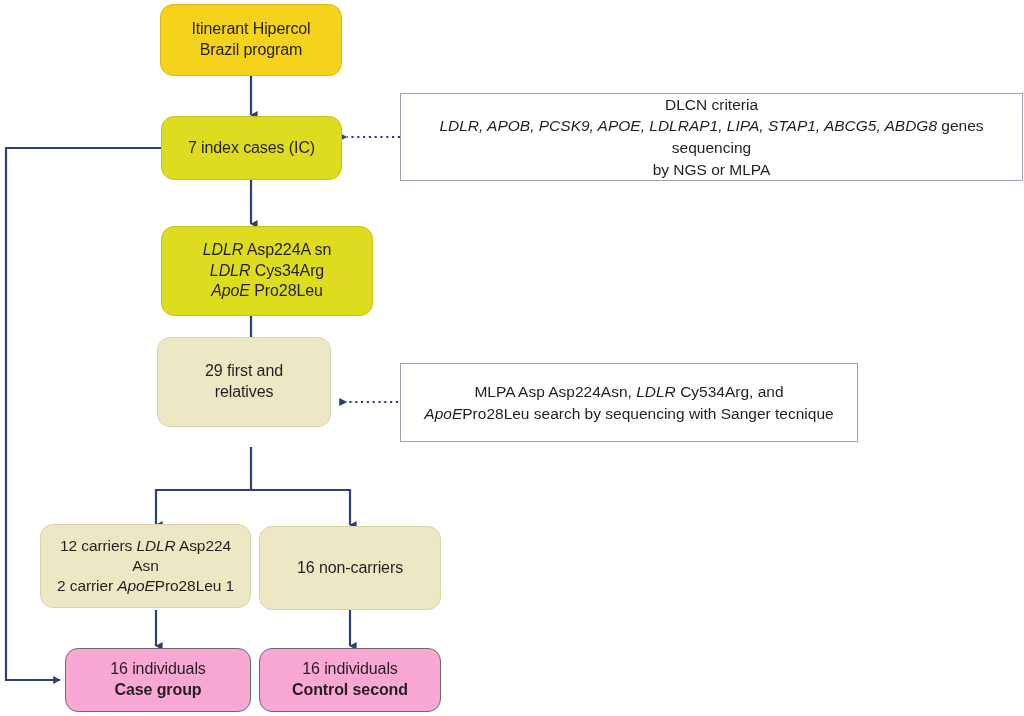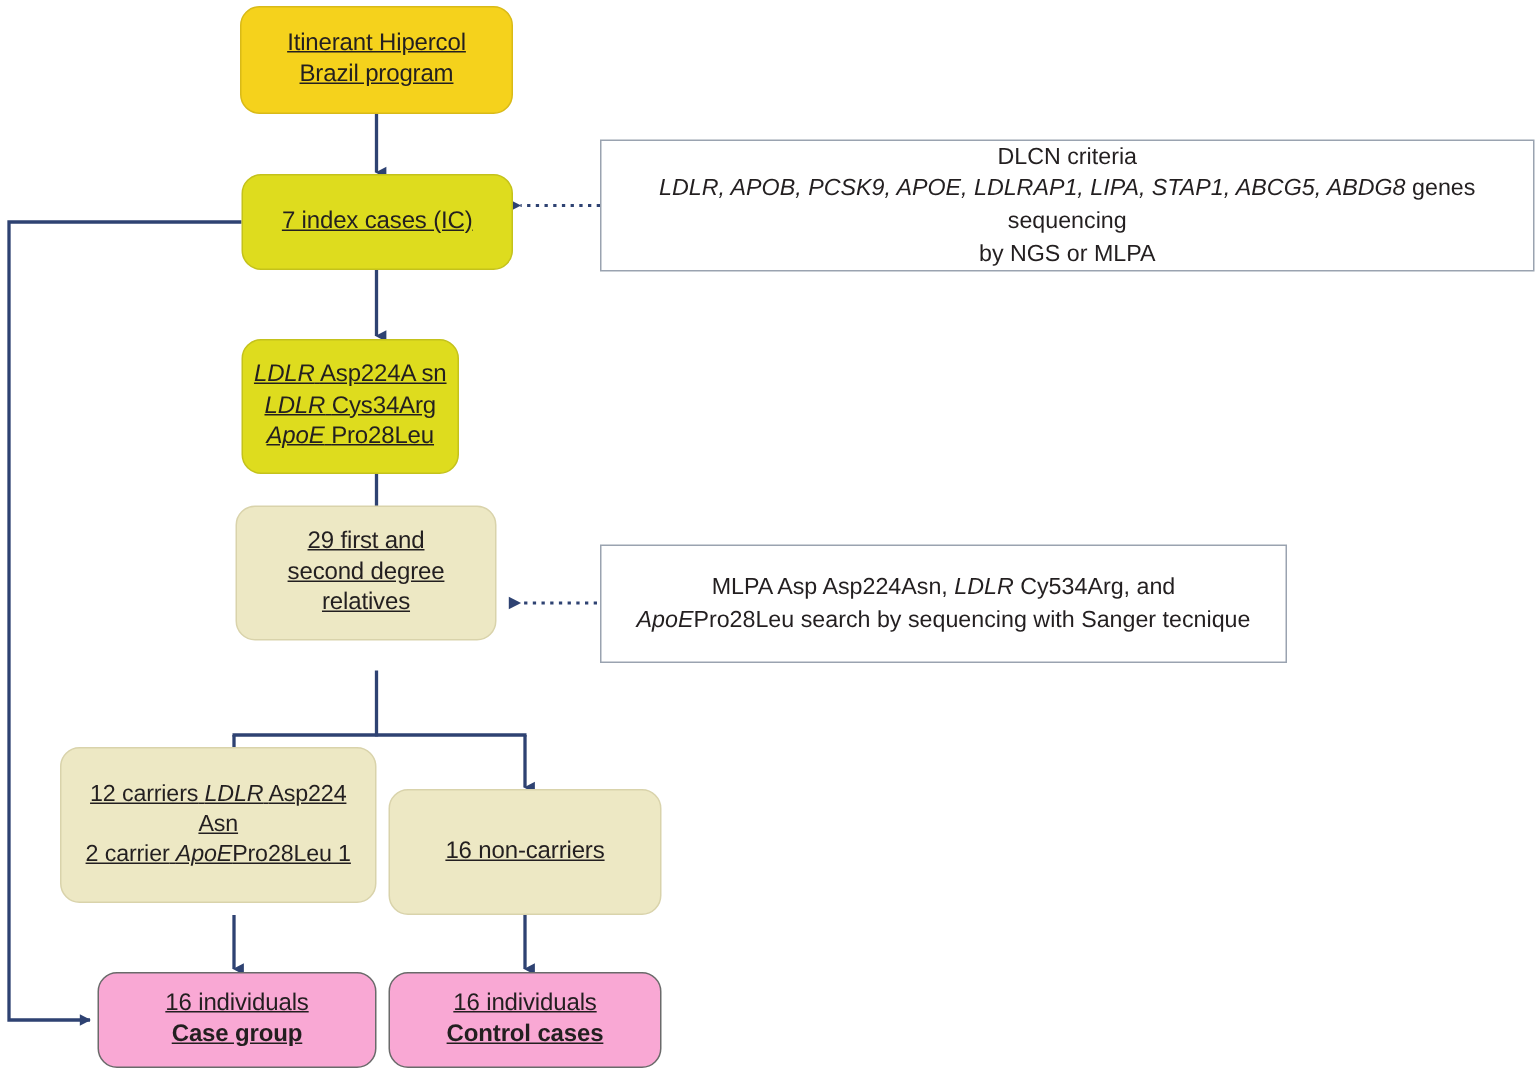--- a/index.html
+++ b/index.html
@@ -29,21 +29,20 @@
   }
   .node {
     position: absolute;
     box-sizing: border-box;
     display: flex;
     align-items: center;
     justify-content: flex-end;
     text-align: center;
     line-height: 1.30;
     letter-spacing: -0.1px;
-    text-decoration: underline;
   }
   .node .inner { width: 100%; padding: 0 6px; box-sizing: border-box; }
 
   
   .rounded {
     border-radius: 13px;
     border: 1px solid rgba(0,0,0,0.18);
   }
   .fill-gold   { background: #F5D21C; border-color: #d9ba17; }
   .fill-lime   { background: #DEDC1E; border-color: #c4c21b; }
@@ -113,46 +112,45 @@
       <div>Brazil program</div>
     </div>
   </div>
 
   <div class="node rounded fill-lime t16" style="left:161px; top:116px; width:181px; height:64px;">
     <div class="inner">
       <div>7 index cases (IC)</div>
     </div>
   </div>
 
-  <div class="node rounded fill-lime t16" style="left:161px; top:226px; width:145px; height:90px;">
+  <div class="node rounded fill-lime t16" style="left:161px; top:226px; width:212px; height:90px;">
     <div class="inner">
       <div>
         <i class="gene">LDLR</i>
         <span>Asp224A sn</span>
       </div>
       <div>
         <i class="gene">LDLR</i>
         <span>Cys34Arg</span>
       </div>
       <div>
         <i class="gene">ApoE</i>
         <span>Pro28Leu</span>
       </div>
     </div>
   </div>
 
   <div class="node rounded fill-beige t16" style="left:157px; top:337px; width:174px; height:90px;">
     <div class="inner">
       <div>29 first and</div>
-      <div>second degree</div>
       <div>relatives</div>
     </div>
   </div>
 
-  <div class="node rounded fill-beige t155" style="left:40px; top:498px; width:211px; height:104px;">
+  <div class="node rounded fill-beige t155" style="left:40px; top:524px; width:211px; height:84px;">
     <div class="inner">
       <div>
         <span>12 carriers</span>
         <i class="gene">LDLR</i>
         <span>Asp224 Asn</span>
       </div>
       <div>
         <span>2 carrier</span>
         <i class="gene">ApoE</i><span>Pro28Leu 1</span>
       </div>
@@ -168,21 +166,21 @@
   <div class="node fill-white t16" style="left:65px; top:648px; width:186px; height:64px;">
     <div class="inner">
       <div>16 individuals</div>
       <div><b class="grp">Case group</b></div>
     </div>
   </div>
 
   <div class="node fill-white t16" style="left:259px; top:648px; width:182px; height:64px;">
     <div class="inner">
       <div>16 individuals</div>
-      <div><b class="grp">Control cases</b></div>
+      <div><b class="grp">Control second</b></div>
     </div>
   </div>
 
   <div class="callout t155" style="left:400px; top:93px; width:623px; height:88px;">
     <div class="inner">
       <div>DLCN criteria</div>
       <div>
         <i class="gene">LDLR, APOB, PCSK9, APOE, LDLRAP1, LIPA, STAP1, ABCG5, ABDG8</i>
         <span>genes sequencing</span>
       </div>

